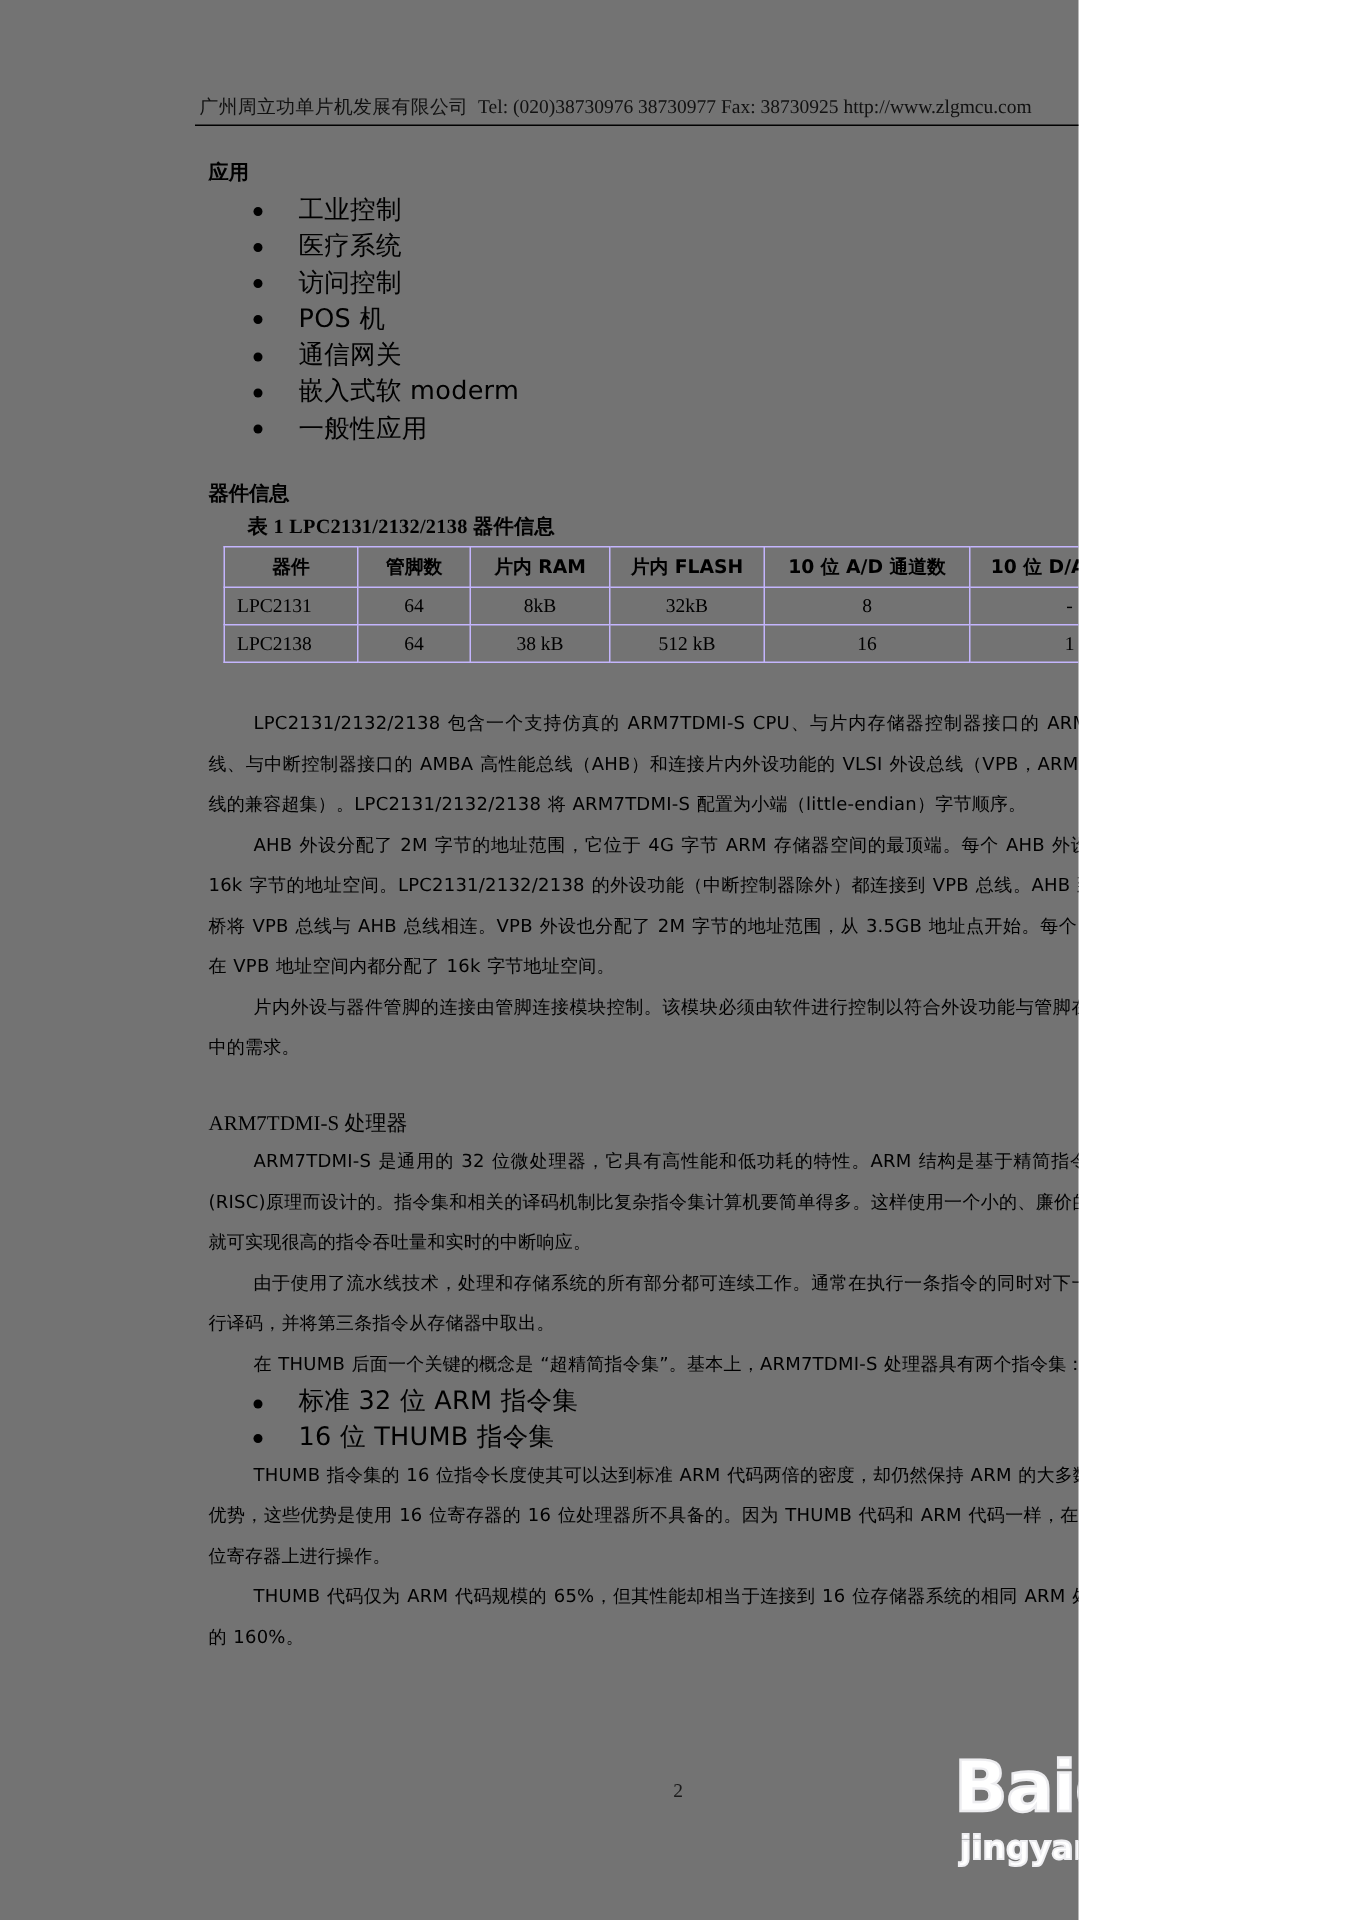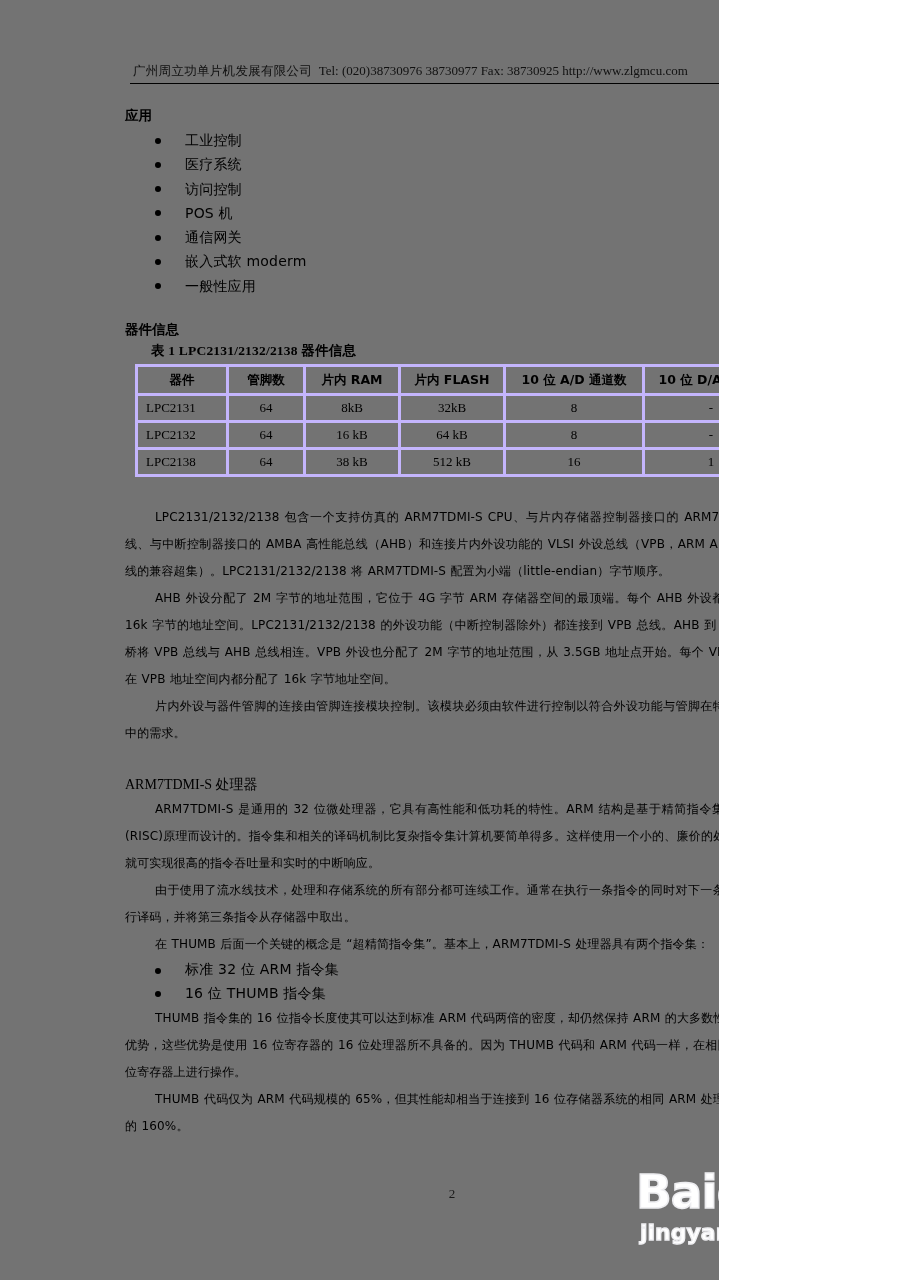--- a/index.html
+++ b/index.html
@@ -45,21 +45,21 @@
     left: 130px;
     top: 83px;
     width: 645px;
     height: 0;
     border-top: 1.6px solid #000;
   }
 
   
   #body-col {
     position: absolute;
-    left: 125px;
+    left: 139px;
     top: 104px;
     width: 637px;
   }
 
   .h-sec {
     font-family: "DejaVu Sans", "Liberation Sans", sans-serif;
     font-size: 13.5px;
     font-weight: bold;
     line-height: 22px;
     margin: 0 0 2px 0;
@@ -74,21 +74,21 @@
 
   
   ul.bullets {
     list-style: none;
     margin: 0;
     padding: 0;
   }
   ul.bullets li {
     position: relative;
     padding-left: 60px;
-    font-size: 14px;
+    font-size: 17px;
     line-height: 24.3px;
     font-family: "DejaVu Sans", "Liberation Sans", sans-serif;
     letter-spacing: 0.2px;
   }
   ul.bullets li .dot {
     position: absolute;
     left: 30px;
     top: 9.5px;
     width: 6px;
     height: 6px;
@@ -108,21 +108,21 @@
     letter-spacing: 0.2px;
   }
   table.device-table {
     border-collapse: collapse;
     margin-left: 10px;
     width: 627px;
     table-layout: fixed;
   }
   table.device-table th,
   table.device-table td {
-    border: 3px solid #c4b5fd;
+    border: 1px solid #c4b5fd;
     text-align: center;
     font-size: 13px;
     height: 24px;
     padding: 0 2px;
     font-family: "Liberation Serif", serif;
   }
   table.device-table th {
     font-weight: bold;
     font-family: "DejaVu Sans", "Liberation Sans", sans-serif;
     font-size: 12.5px;
@@ -270,29 +270,20 @@
         <tr>
           <td class="dev">LPC2131</td>
           <td>64</td>
           <td>8kB</td>
           <td>32kB</td>
           <td>8</td>
           <td>-</td>
           <td>-</td>
         </tr>
         <tr>
-          <td class="dev">LPC2132</td>
-          <td>64</td>
-          <td>16 kB</td>
-          <td>64 kB</td>
-          <td>8</td>
-          <td>-</td>
-          <td>-</td>
-        </tr>
-        <tr>
           <td class="dev">LPC2138</td>
           <td>64</td>
           <td>38 kB</td>
           <td>512 kB</td>
           <td>16</td>
           <td>1</td>
           <td>-</td>
         </tr>
       </tbody>
     </table>

